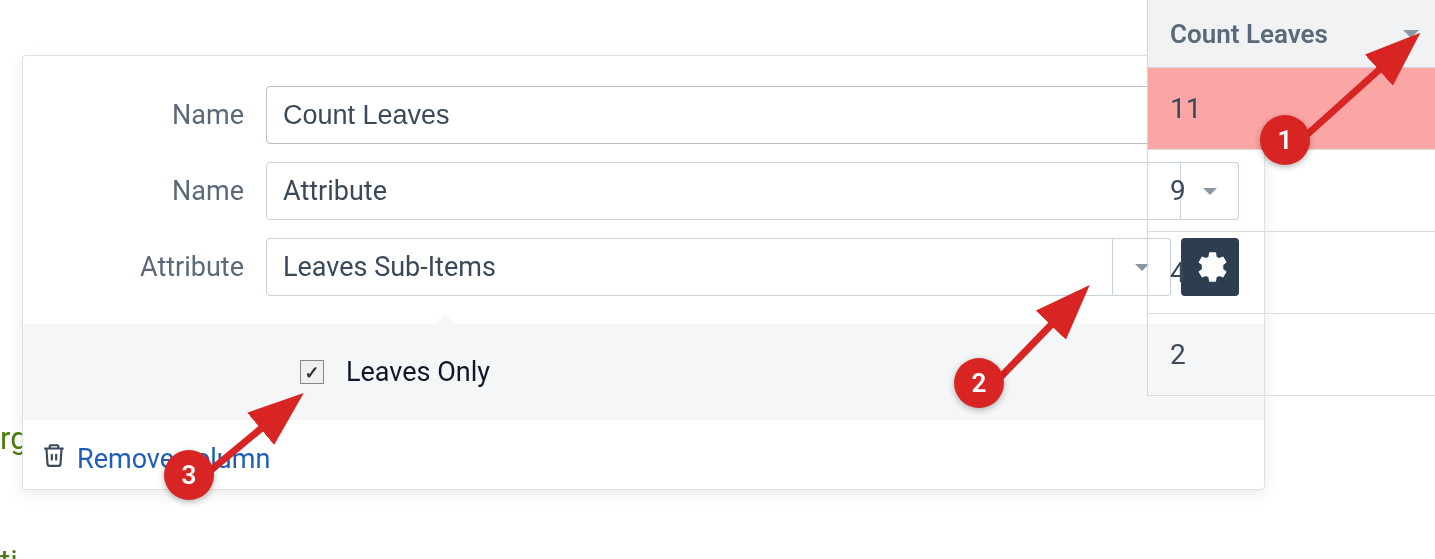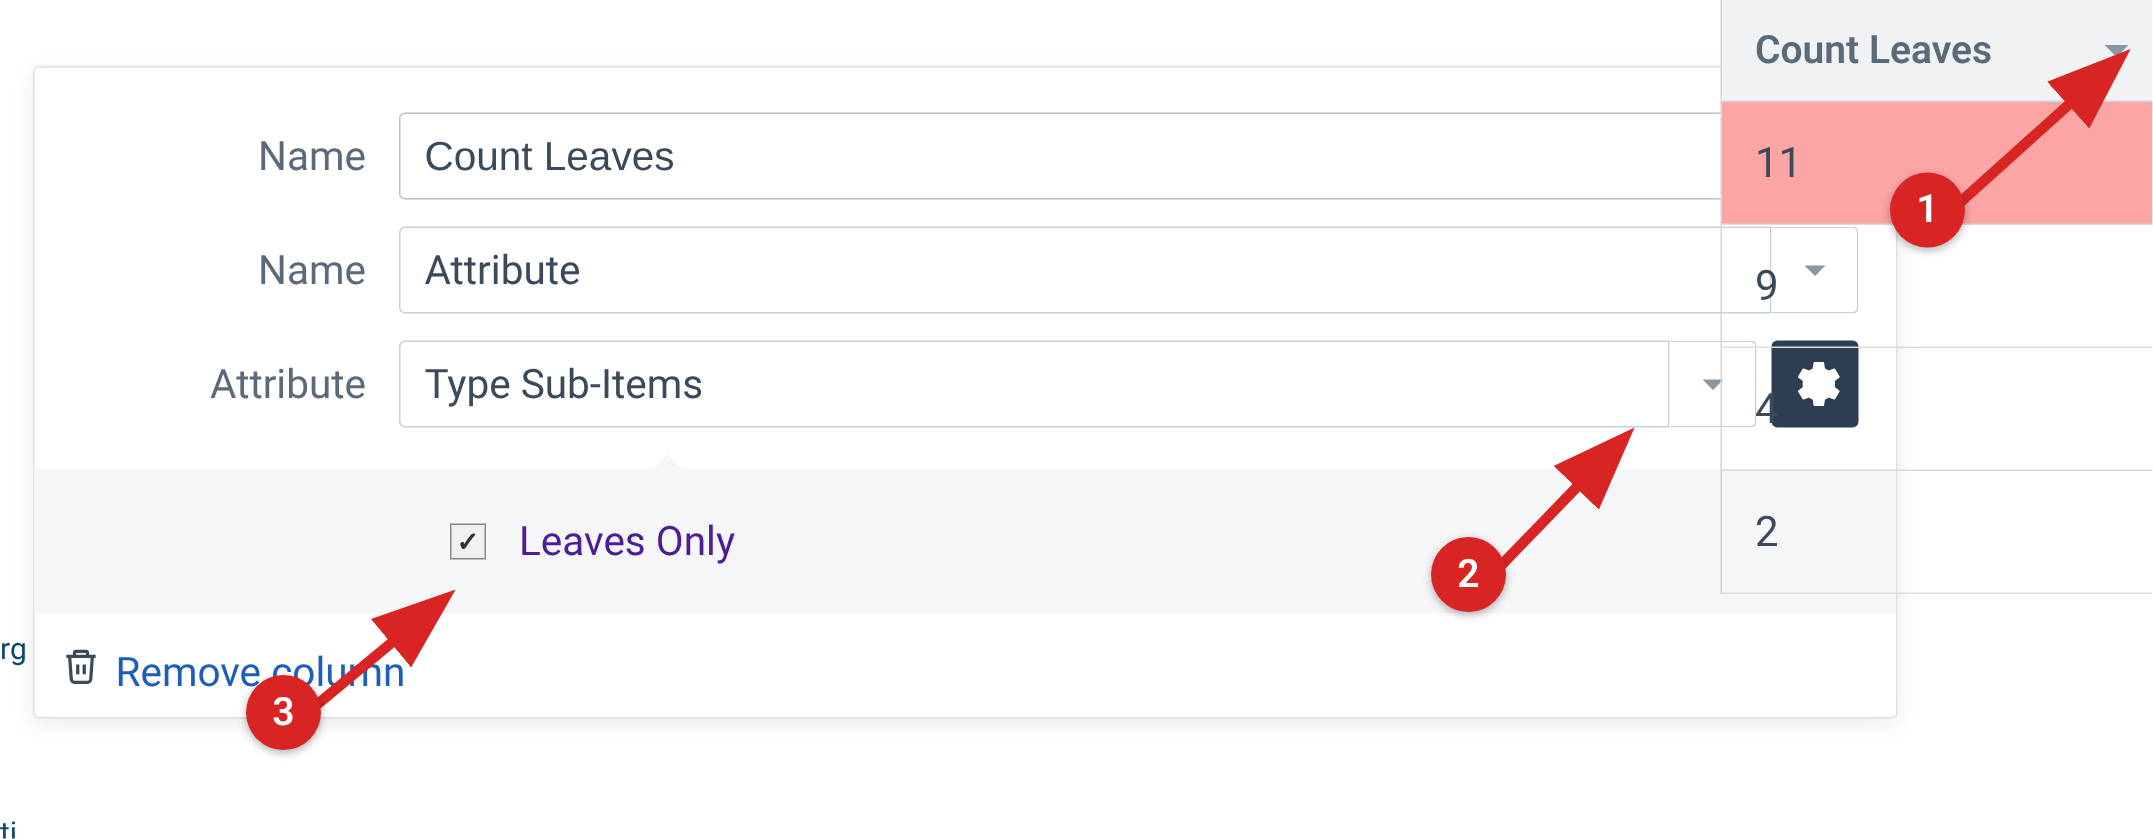--- a/index.html
+++ b/index.html
@@ -11,21 +11,21 @@
       font-family: -apple-system, BlinkMacSystemFont, "Segoe UI", Roboto, sans-serif;
       background: #fff;
       position: relative;
       width: 1435px;
       height: 559px;
       overflow: hidden;
     }
     .popup {
       position: absolute;
       left: 22px;
-      top: 44px;
+      top: 55px;
       width: 1243px;
       background: #fff;
       border: 1px solid #e0e0e0;
       border-radius: 4px;
       box-shadow: 0 4px 16px rgba(0,0,0,0.08);
     }
     .form-section {
       padding: 30px 25px 10px 25px;
     }
     .form-row {
@@ -137,21 +137,21 @@
       display: flex;
       align-items: center;
       justify-content: center;
       margin-right: 22px;
       font-size: 18px;
       color: #333;
       font-weight: bold;
     }
     .checkbox-label {
       font-size: 27px;
-      color: #4c1d95;
+      color: #0f172a;
     }
     .footer-section {
       padding: 22px 18px 14px 18px;
     }
     .remove-link {
       color: #1e5ebb;
       font-size: 27px;
       display: flex;
       align-items: center;
       gap: 10px;
@@ -215,22 +215,22 @@
       align-items: center;
       justify-content: center;
       box-shadow: 0 2px 6px rgba(0,0,0,0.3);
     }
     .arrow-svg {
       position: absolute;
       pointer-events: none;
     }
     .truncated-text {
       position: absolute;
-      color: #0c4a6e;
-      font-size: 20px;
+      color: #4d7c0f;
+      font-size: 31px;
     }
   </style>
 </head>
 <body>
 
 <span class="truncated-text" style="left:0; top:420px;">rg</span>
 <span class="truncated-text" style="left:0; top:498px;margin-top:45px;">ti</span>
 
 <div class="popup">
   <div class="form-section">
@@ -251,21 +251,21 @@
             <div class="caret-tri"></div>
           </div>
         </div>
       </div>
     </div>
 
     <div class="form-row">
       <div class="form-label">Attribute</div>
       <div class="form-control-wrap">
         <div class="select-wrap">
-          <div class="select-control">Type Sub-Items</div>
+          <div class="select-control">Leaves Sub-Items</div>
           <div class="select-caret">
             <div class="caret-tri"></div>
           </div>
         </div>
         <div class="gear-btn">
           <svg viewBox="0 0 24 24">
             <path d="M12 8.5a3.5 3.5 0 100 7 3.5 3.5 0 000-7zm9.4 3.5c0-.5 0-.9-.1-1.4l2.1-1.6c.2-.2.3-.4.1-.7l-2-3.4c-.1-.2-.4-.3-.6-.2l-2.5 1c-.5-.4-1.1-.7-1.7-1l-.4-2.6c0-.3-.3-.5-.5-.5h-4c-.3 0-.5.2-.5.5l-.4 2.6c-.6.3-1.2.6-1.7 1l-2.5-1c-.2-.1-.5 0-.6.2l-2 3.4c-.1.2-.1.5.1.7l2.1 1.6c-.1.5-.1.9-.1 1.4s0 .9.1 1.4l-2.1 1.6c-.2.2-.3.4-.1.7l2 3.4c.1.2.4.3.6.2l2.5-1c.5.4 1.1.7 1.7 1l.4 2.6c0 .3.2.5.5.5h4c.3 0 .5-.2.5-.5l.4-2.6c.6-.3 1.2-.6 1.7-1l2.5 1c.2.1.5 0 .6-.2l2-3.4c.1-.2.1-.5-.1-.7l-2.1-1.6c.1-.5.1-.9.1-1.4z"></path>
           </svg>
         </div>
       </div>

